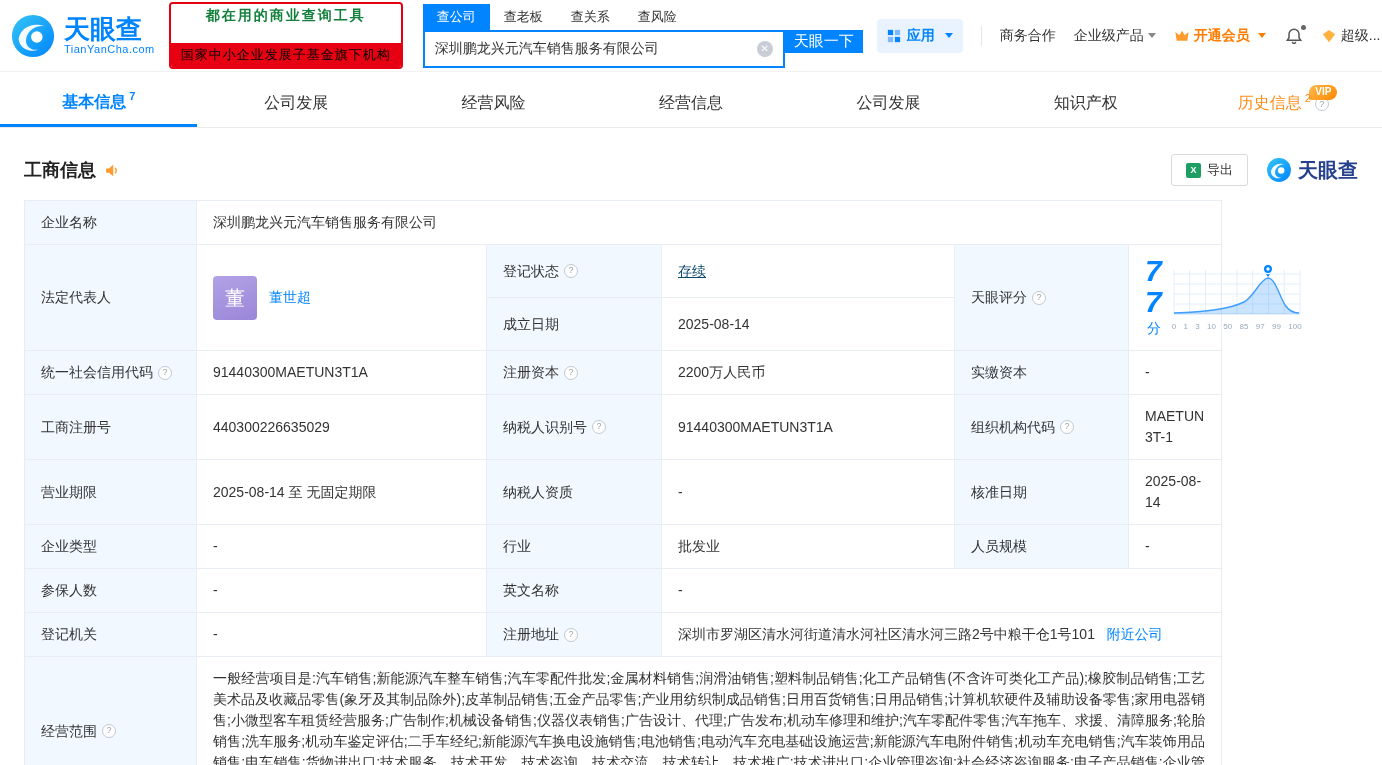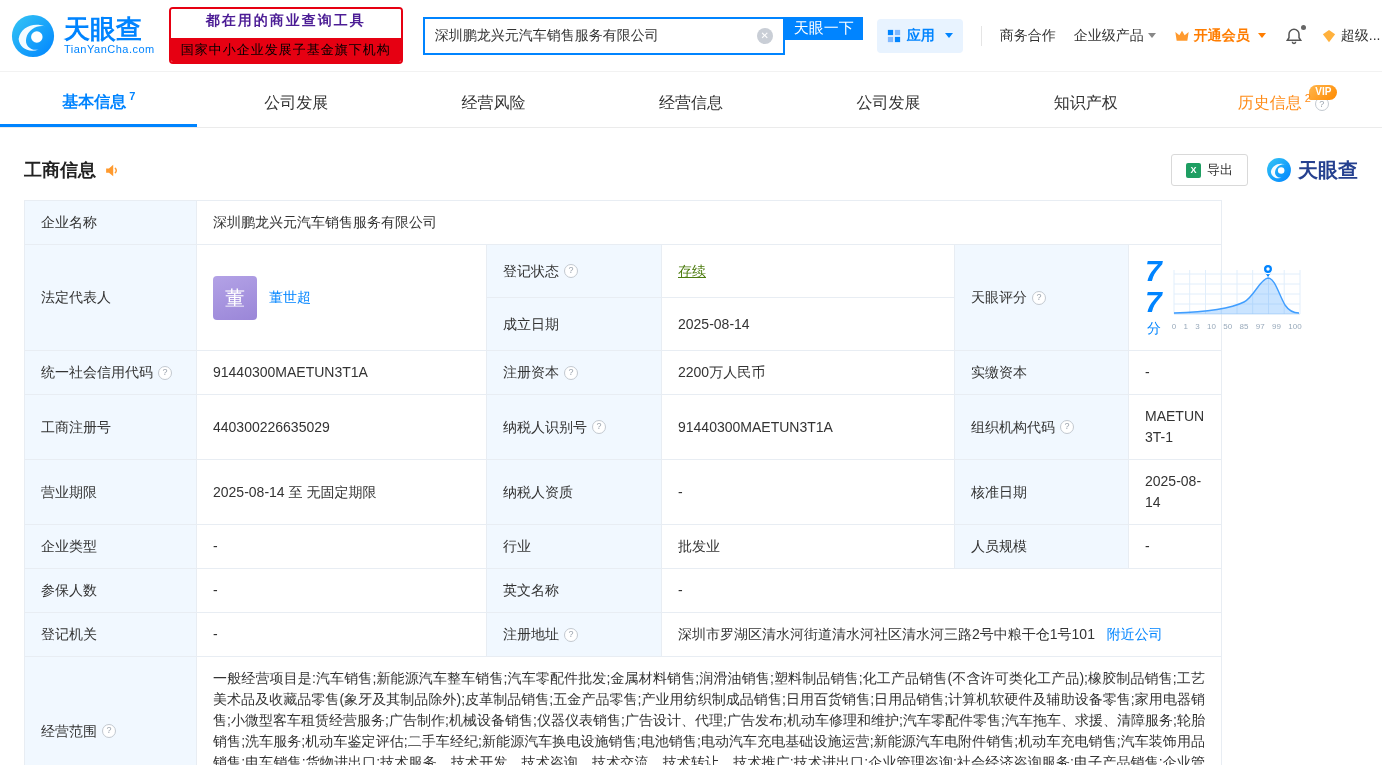--- a/index.html
+++ b/index.html
@@ -6,21 +6,21 @@
   html,body { background:#fff; }
   body { width:1382px; font-family:"Liberation Sans","DejaVu Sans",sans-serif; color:#333; }
   a { text-decoration:none; color:inherit; cursor:pointer; }
 
   
   .topbar { display:flex; align-items:center; height:72px; padding:0 16px 0 10px; gap:14px; border-bottom:1px solid #f2f2f2; }
   .logo { display:flex; align-items:center; gap:8px; cursor:pointer; }
   .logo-name { font-size:26px; font-weight:bold; color:#0084ff; line-height:1.05; }
   .logo-domain { font-size:11px; color:#0084ff; letter-spacing:.5px; }
   .promo { border:2px solid #e60012; border-radius:4px; overflow:hidden; text-align:center; flex:0 0 auto; }
-  .promo-l1 { color:#4c1d95; background:#fff; font-weight:bold; font-size:14px; letter-spacing:2px; padding:3px 10px 8px; }
+  .promo-l1 { color:#15803d; background:#fff; font-weight:bold; font-size:14px; letter-spacing:2px; padding:3px 10px 18px; }
   .promo-l2 { color:#000000; background:#e60012; font-size:13px; letter-spacing:1px; padding:3px 10px; }
 
   .search-area { display:flex; flex-direction:column; margin-left:6px; }
   .search-tabs { display:flex; }
   .stab { font-size:13px; padding:4px 14px; color:#333; cursor:pointer; }
   .stab.active { background:#0084ff; color:#fff; }
   .search-row { display:flex; }
   .search-box { width:362px; height:38px; border:2px solid #0084ff; background:#fff; display:flex; align-items:center; padding:0 10px; }
   .search-input { flex:1; border:none; outline:none; font-size:14px; color:#333; font-family:inherit; }
   .clear-icon { width:16px; height:16px; border-radius:50%; background:#c9ced6; color:#fff; font-size:10px; display:flex; align-items:center; justify-content:center; cursor:pointer; flex:0 0 auto; }
@@ -57,21 +57,21 @@
   .export-btn { display:flex; align-items:center; gap:6px; border:1px solid #d9d9d9; border-radius:3px; background:#fff; padding:6px 14px; font-size:13px; color:#333; cursor:pointer; font-family:inherit; }
   .excel-icon { width:15px; height:15px; background:#1e9e62; color:#fff; font-size:9px; font-weight:bold; display:flex; align-items:center; justify-content:center; border-radius:2px; }
   .brand { display:flex; align-items:center; gap:6px; }
   .brand-text { font-size:20px; font-weight:bold; color:#25408f; }
 
   
   .info-table { width:1198px; margin:0 24px 20px; border-collapse:collapse; font-size:14px; table-layout:fixed; }
   .info-table td { border:1px solid #e8edf3; padding:11px 16px; vertical-align:middle; line-height:1.5; color:#333; word-break:break-all; }
   td.lbl { background:#f1f8ff; }
   td.lbl .lbl-inner { display:flex; align-items:center; }
-  .green { color:#4d7c0f;text-decoration:underline; }
+  .green { color:#0c4a6e;text-decoration:underline; }
   .link { color:#0084ff; cursor:pointer; }
   .scope { text-align:justify; line-height:2.05; padding:14px 20px; }
 
   .rep { display:flex; align-items:center; gap:12px; }
   .avatar { width:44px; height:44px; border-radius:4px; background:linear-gradient(160deg,#b3a2e6,#9a86d8); color:#fff; font-size:20px; display:flex; align-items:center; justify-content:center; flex:0 0 auto; }
 
   .score-wrap { display:flex; align-items:center; gap:10px; }
   .score-num { color:#0084ff; font-size:30px; font-weight:bold; font-style:italic; line-height:1; }
   .score-unit { color:#0084ff; font-size:14px; margin-left:2px; }
   .score-chart { display:flex; flex-direction:column; }
@@ -101,20 +101,26 @@
       <div class="logo-domain">TianYanCha.com</div>
     </div>
   </div>
 
   <div class="promo">
     <div class="promo-l1">都在用的商业查询工具</div>
     <div class="promo-l2">国家中小企业发展子基金旗下机构</div>
   </div>
 
   <div class="search-area">
+    <div class="search-tabs">
+      <div class="stab active">查公司</div>
+      <div class="stab">查老板</div>
+      <div class="stab">查关系</div>
+      <div class="stab">查风险</div>
+    </div>
     <div class="search-row">
       <div class="search-box">
         <input class="search-input" value="深圳鹏龙兴元汽车销售服务有限公司" style="">
         <span class="clear-icon">✕</span>
       </div>
       <button class="search-btn">天眼一下</button>
     </div>
   </div>
 
   <nav class="top-nav">

